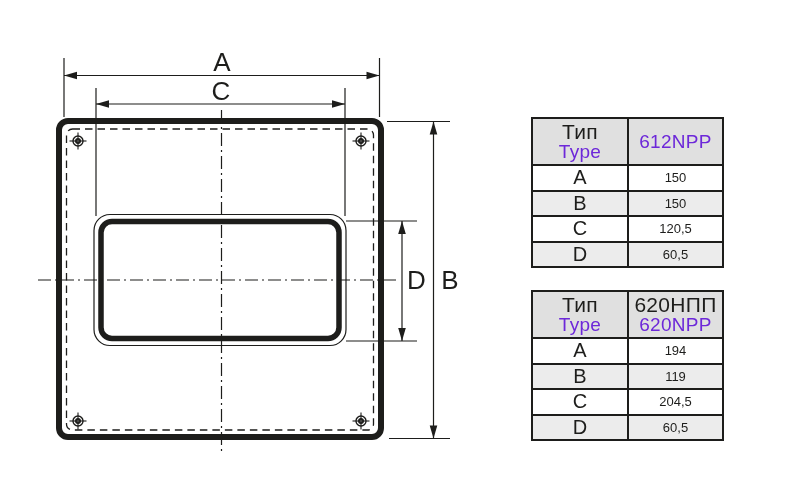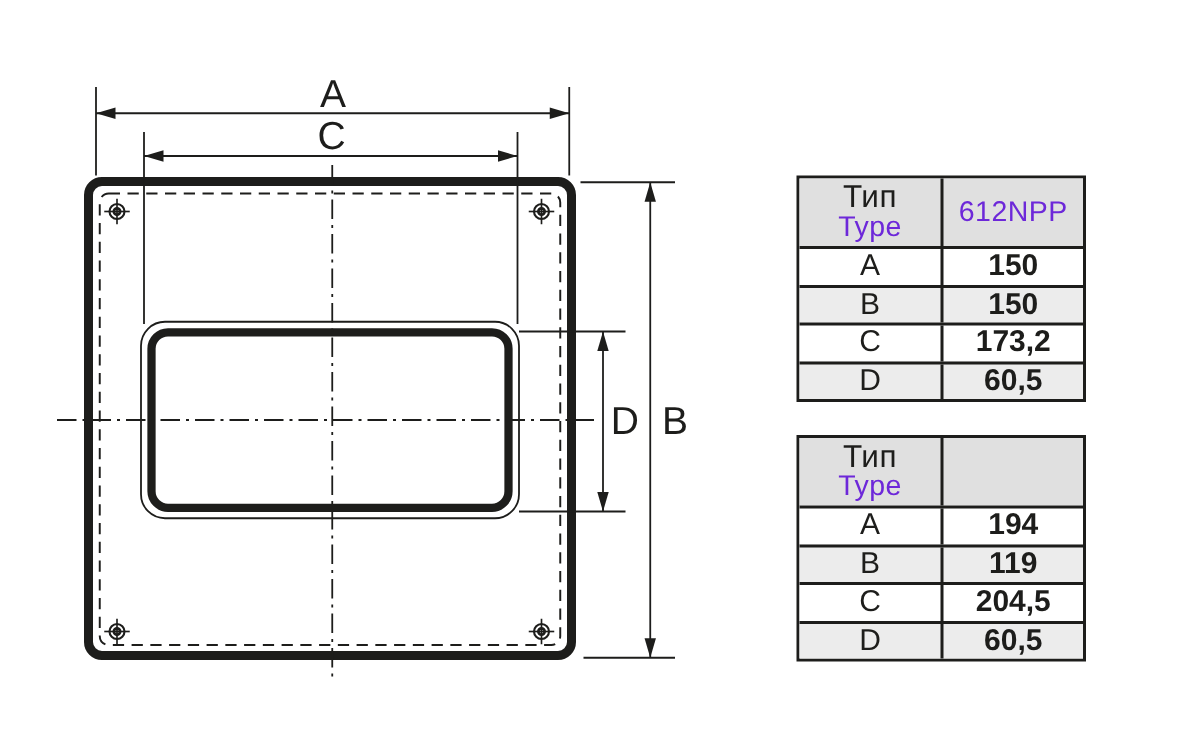--- a/index.html
+++ b/index.html
@@ -77,22 +77,21 @@
     justify-content: center;
     align-items: center;
     box-sizing: border-box;
     color: #1d1d1b;
   }
   .cell.param {
     border-right: 2px solid #1d1d1b;
     font-size: 20px;
   }
   .cell.value {
-    font-size: 20px;
-    font-weight: bold;
+    font-size: 13px;
   }
 </style>
 </head>
 <body>
 
 <div class="stage">
 
   <svg class="drawing-svg" width="520" height="500" viewBox="0 0 520 500">
     <defs>
       <g id="screw" stroke="#1d1d1b" fill="none">
@@ -168,34 +167,38 @@
     <div class="data-row">
       <div class="cell param">A</div>
       <div class="cell value">150</div>
     </div>
     <div class="data-row alt">
       <div class="cell param">B</div>
       <div class="cell value">150</div>
     </div>
     <div class="data-row">
       <div class="cell param">C</div>
-      <div class="cell value">173,2</div>
+      <div class="cell value">120,5</div>
     </div>
     <div class="data-row alt">
       <div class="cell param">D</div>
       <div class="cell value">60,5</div>
     </div>
   </div>
 
   <div class="spec-table" style="left:531px; top:290px;">
     <div class="hdr">
       <div class="hdr-cell first">
         <span class="ru-line">Тип</span>
         <span class="en-line">Type</span>
       </div>
+      <div class="hdr-cell">
+        <span class="ru-line">620НПП</span>
+        <span class="en-line">620NPP</span>
+      </div>
     </div>
     <div class="data-row">
       <div class="cell param">A</div>
       <div class="cell value">194</div>
     </div>
     <div class="data-row alt">
       <div class="cell param">B</div>
       <div class="cell value">119</div>
     </div>
     <div class="data-row">

